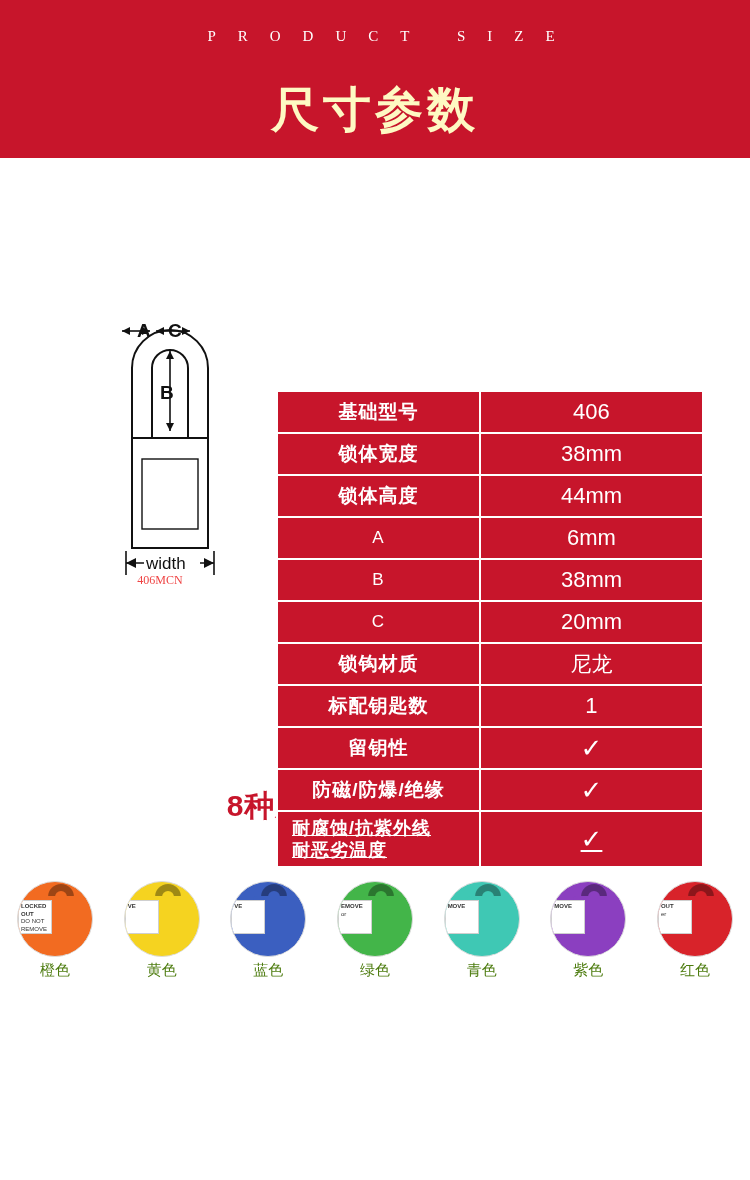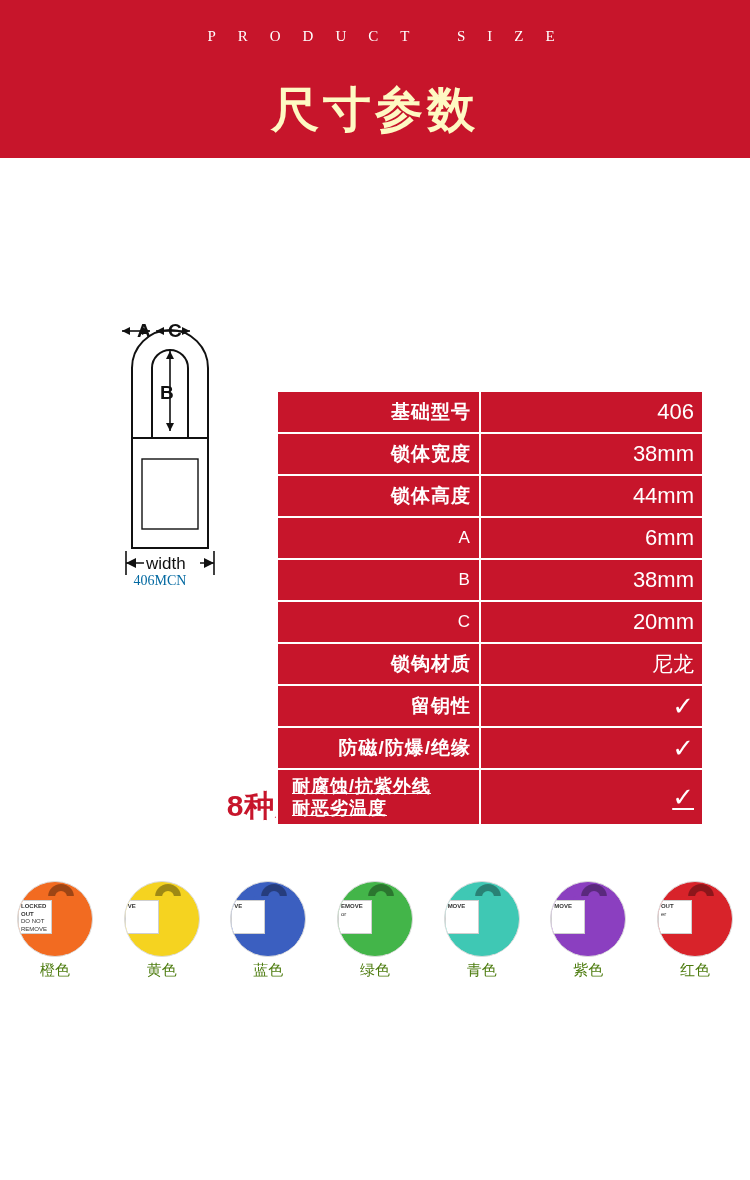--- a/index.html
+++ b/index.html
@@ -51,39 +51,39 @@
   .diagram {
     position:absolute;
     left:60px; top:105px;
     width:200px; height:340px;
   }
   .diagram svg { display:block; }
   .diagram-caption {
     position:absolute;
     top:310px; left:0; width:200px;
     text-align:center;
-    color:#0369a1;
-    font-size:14px;
+    color:#ef4444;
+    font-size:12px;
     font-family:"Liberation Serif", serif;
   }
 
   
   table.spec {
     position:absolute;
     left:276px; top:232px;
     width:428px;
     border-collapse:collapse;
     background:#c7152b;
     color:#ffffff;
   }
   table.spec td {
     border:2px solid #ffffff;
     padding:0 8px;
     height:42px;
-    text-align:right;
+    text-align:center;
     vertical-align:middle;
   }
   table.spec td.label {
     width:204px;
     font-size:19px;
     font-weight:bold;
     letter-spacing:1px;
   }
   table.spec td.label.en {
     font-size:17px;
@@ -236,20 +236,24 @@
       </tr>
       <tr>
         <td class="label en">C</td>
         <td class="value">20mm</td>
       </tr>
       <tr>
         <td class="label">锁钩材质</td>
         <td class="value zh">尼龙</td>
       </tr>
       <tr>
+        <td class="label">标配钥匙数</td>
+        <td class="value">1</td>
+      </tr>
+      <tr>
         <td class="label">留钥性</td>
         <td class="value check">✓</td>
       </tr>
       <tr>
         <td class="label">防磁/防爆/绝缘</td>
         <td class="value check">✓</td>
       </tr>
       <tr class="tall">
         <td class="label two-line">
           <span>耐腐蚀/抗紫外线</span><br>

